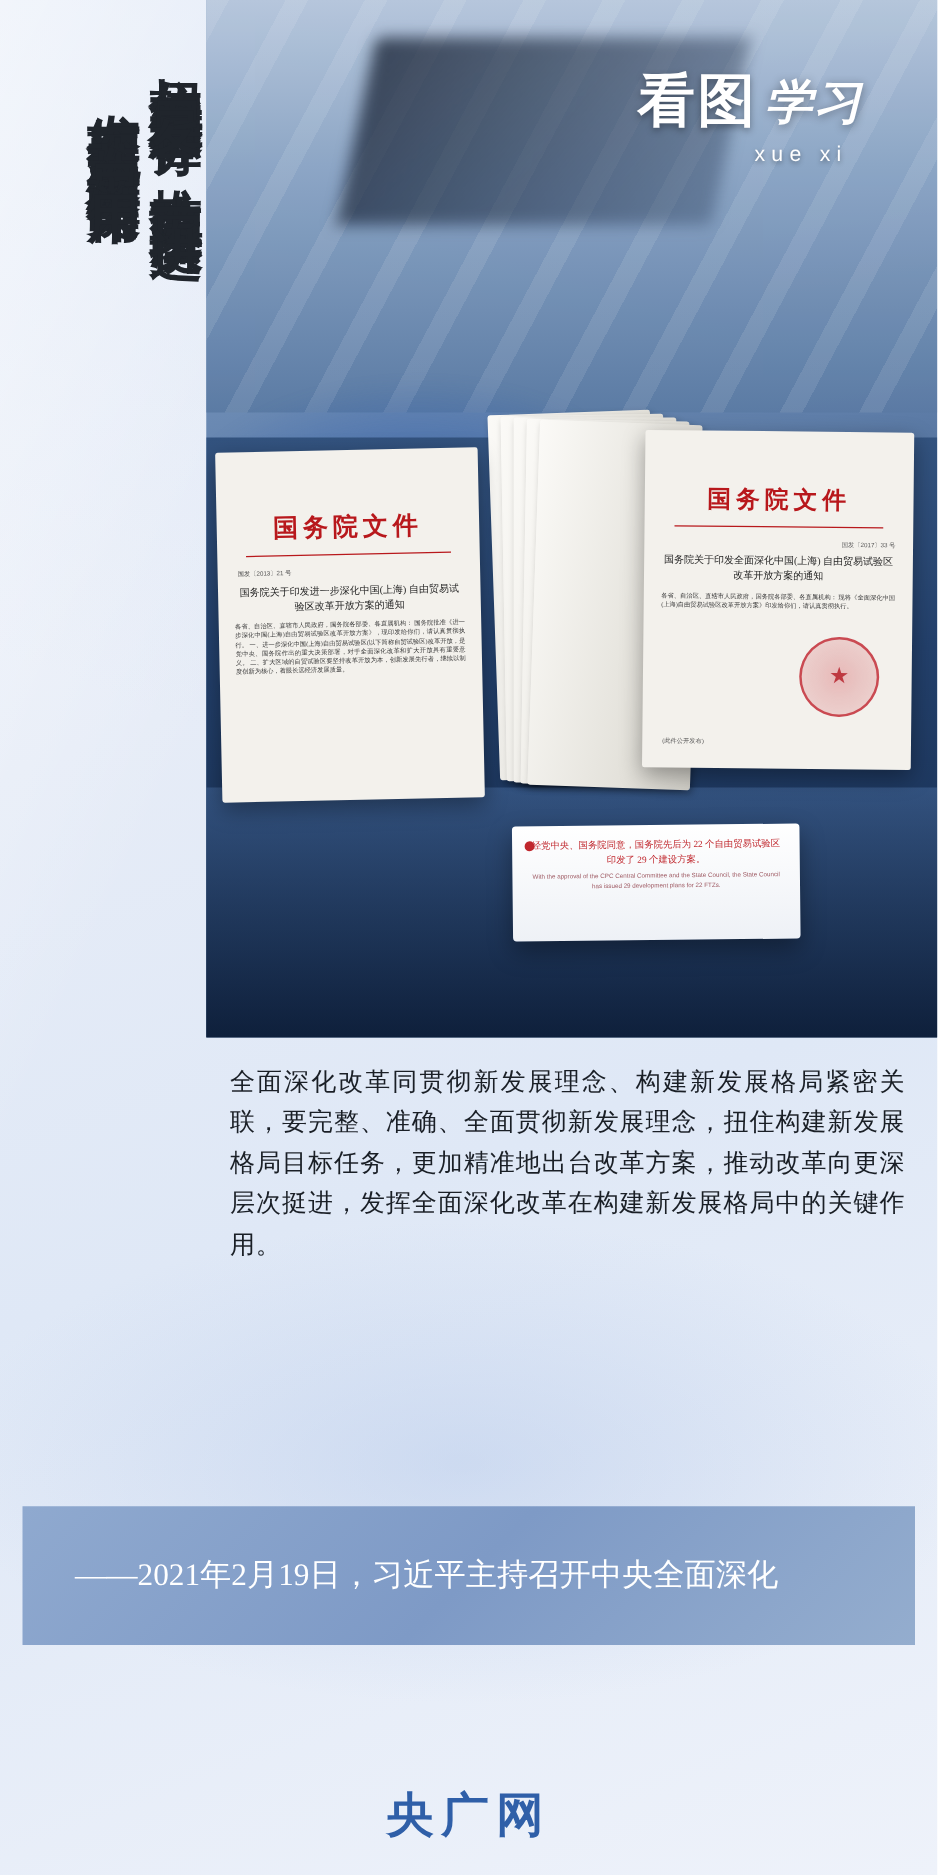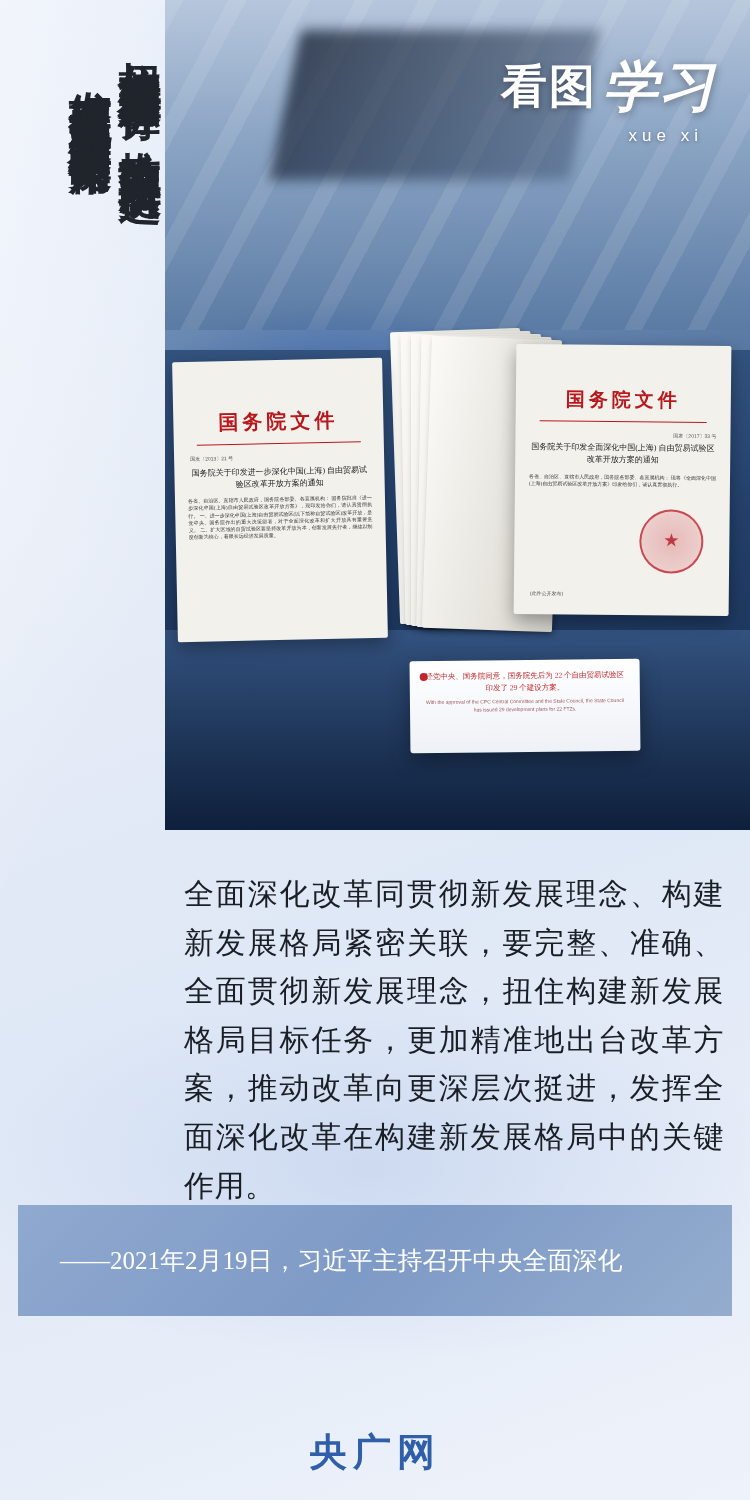--- a/index.html
+++ b/index.html
@@ -243,21 +243,21 @@
     position: absolute;
     left: 10px; top: 12px;
     width: 8px; height: 8px;
     background: #c0272d;
     border-radius: 50%;
   }
 
   
   .brandmark {
     position: absolute;
-    right: 35px;
+    right: 60px;
     top: 50px;
     z-index: 6;
     text-align: right;
     color: #ffffff;
   }
   .brandmark .bm-row {
     display: flex;
     align-items: center;
     justify-content: flex-end;
     gap: 6px;
@@ -265,48 +265,47 @@
   .brandmark .bm-kan {
     font-family: "Liberation Serif", "DejaVu Serif", serif;
     font-weight: bold;
     font-size: 46px;
     letter-spacing: 2px;
     text-shadow: 0 2px 6px rgba(0,0,0,0.35);
   }
   .brandmark .bm-xue {
     font-family: "Liberation Serif", "DejaVu Serif", serif;
     font-weight: bold;
-    font-size: 55px;
+    font-size: 38px;
     font-style: italic;
     letter-spacing: 1px;
     text-shadow: 0 2px 8px rgba(0,0,0,0.4);
   }
   .brandmark .bm-pinyin {
     font-family: "Liberation Sans", sans-serif;
     font-size: 17px;
     letter-spacing: 5px;
     margin-top: 2px;
     margin-right: 12px;
     text-shadow: 0 1px 4px rgba(0,0,0,0.4);
   }
 
   
   .quote {
     position: absolute;
     left: 184px;
     top: 850px;
     width: 540px;
     font-family: "Liberation Serif", "DejaVu Serif", serif;
-    font-size: 30px;
+    font-size: 20px;
     line-height: 1.62;
     color: #1a1f26;
     text-align: justify;
     letter-spacing: 0.5px;
     z-index: 5;
-    margin-top: 20px;
   }
 
   
   .source {
     position: absolute;
     left: 18px;
     top: 1205px;
     width: 714px;
     height: 111px;
     background: linear-gradient(135deg, #8fa9cf 0%, #7e9ac6 50%, #94adce 100%);

